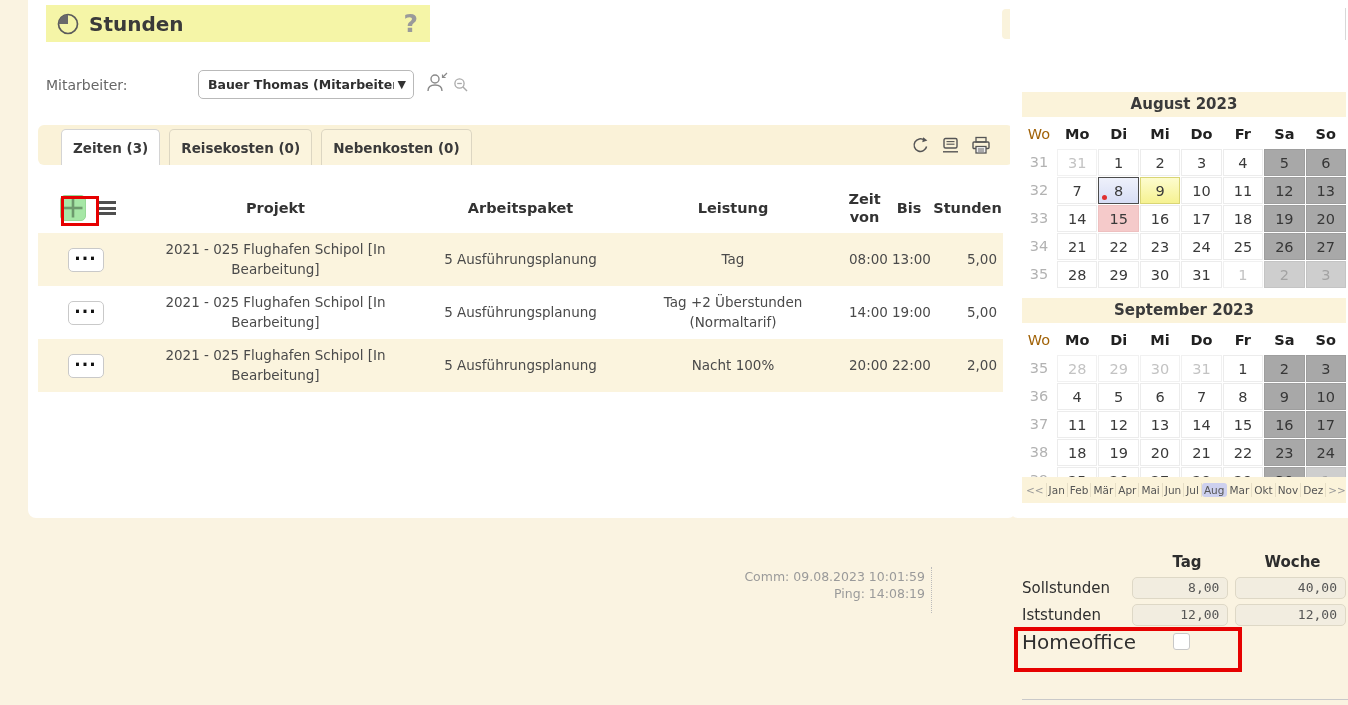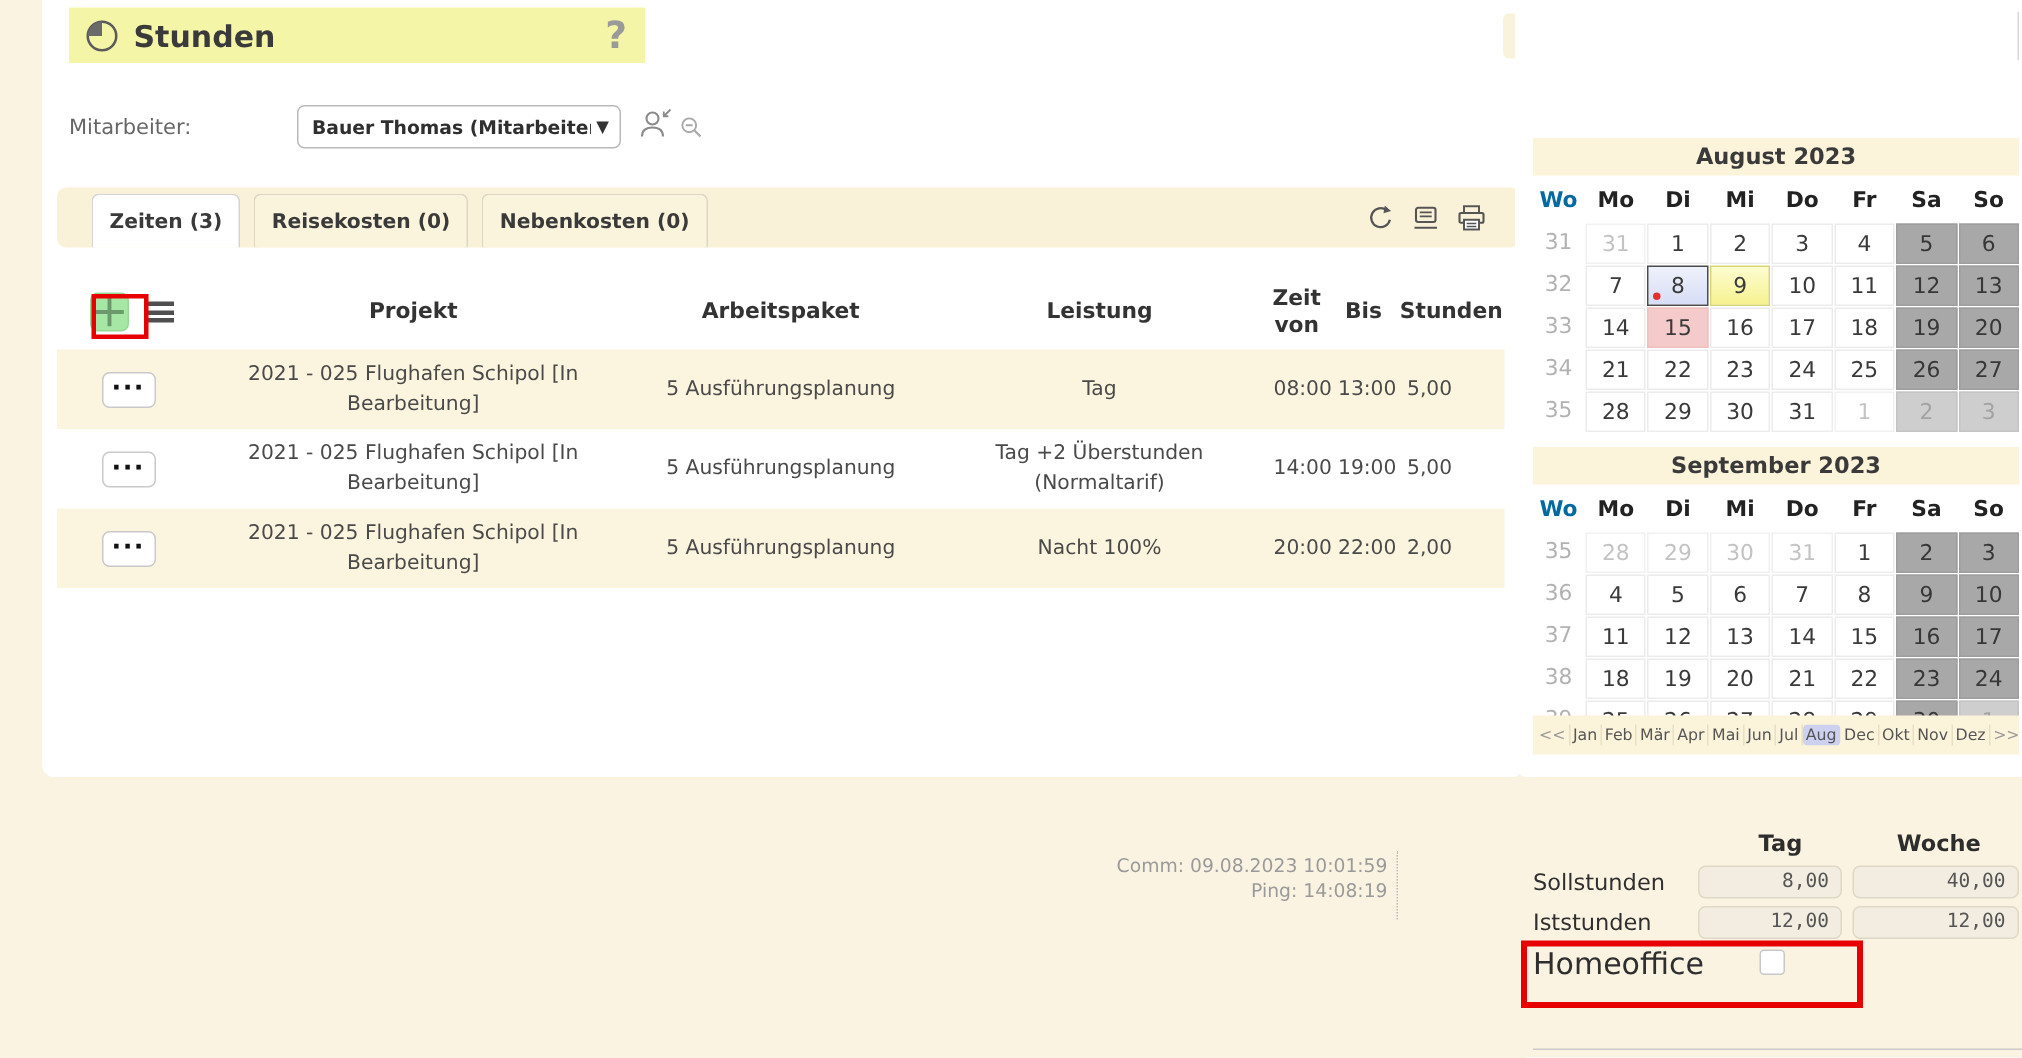--- a/index.html
+++ b/index.html
@@ -41,30 +41,30 @@
   .menu-btn { width:27px; height:22px; background:#fff; border:none; display:flex; flex-direction:column; justify-content:center; gap:2.5px; align-items:center; cursor:pointer; }
   .menu-btn i { display:block; width:20px; height:3px; background:#4f4f4f; }
   #rows { position:absolute; left:10px; top:233px; width:965px; }
   .trow { min-height:53px; }
   .trow.cream { background:#fbf4de; }
   .cell { font-size:13.5px; color:#4a4a4a; text-align:center; line-height:1.45; padding:4px 6px; }
   .c-act { display:flex; justify-content:center; }
   .dots { width:36px; height:24px; background:#fff; border:1px solid #c9c9c9; border-radius:5px; font-size:17px; font-weight:bold; color:#111; letter-spacing:1px; line-height:20px; text-align:center; cursor:pointer; }
   .c-von { text-align:right; padding-right:2px; }
   .c-bis { text-align:right; }
-  .c-std { text-align:left; }
+  .c-std { text-align:right; }
   .edge-line { position:absolute; left:1345px; top:8px; height:32px; border-left:1px solid #d8d8d8; }
 
   
   .cal { position:absolute; left:1022px; width:324px; }
   .cal-title { height:25px; line-height:25px; background:#fbf3da; text-align:center; font-size:15px; font-weight:bold; color:#3a3a3a; margin-bottom:4px;margin-top:35px; }
   .cal-grid { display:grid; grid-template-columns:34px repeat(7,1fr); gap:1px; }
   .cal-grid > div { height:27px; line-height:27px; text-align:center; font-size:14.5px; }
   .wdh { font-weight:bold; color:#222; }
-  .wdh.wo { font-weight:bold; color:#0369a1; }
+  .wdh.wo { font-weight:normal; color:#a16207; }
   .wknum { color:#b2b2b2; }
   .day { background:#fff; border:1px solid #ececec; color:#3a3a3a; cursor:pointer; position:relative; }
   .day.we { background:#a8a8a8; border-color:#9e9e9e; color:#373737; }
   .day.pm, .day.nm { color:#c3c3c3; border-color:#f1f1f1; }
   .day.nmwe { background:#cecece; border-color:#c4c4c4; color:#a3a3a3; }
   .day.sel { background:linear-gradient(to bottom,#eef1fb,#d7ddf5); border:1px solid #4c4c4c; }
   .day.sel::after { content:""; position:absolute; left:3px; bottom:3px; width:5px; height:5px; border-radius:50%; background:#e03030; }
   .day.today { background:linear-gradient(to bottom,#fdfccf,#f6f291); border-color:#d9d575; }
   .day.hl { background:#f5caca; border-color:#eec0c0; }
 
@@ -349,21 +349,21 @@
   <div id="monthnav">
       <span class="mn arrow">&lt;&lt;</span>
       <span class="mn">Jan</span>
       <span class="mn">Feb</span>
       <span class="mn">Mär</span>
       <span class="mn">Apr</span>
       <span class="mn">Mai</span>
       <span class="mn">Jun</span>
       <span class="mn">Jul</span>
       <span class="mn active">Aug</span>
-      <span class="mn">Dec</span>
+      <span class="mn">Mar</span>
       <span class="mn">Okt</span>
       <span class="mn">Nov</span>
       <span class="mn">Dez</span>
       <span class="mn arrow">&gt;&gt;</span>
     </div>
 
   <div id="summary">
     <div class="shead">
       <span class="sp"></span>
       <span class="h tag">Tag</span>

